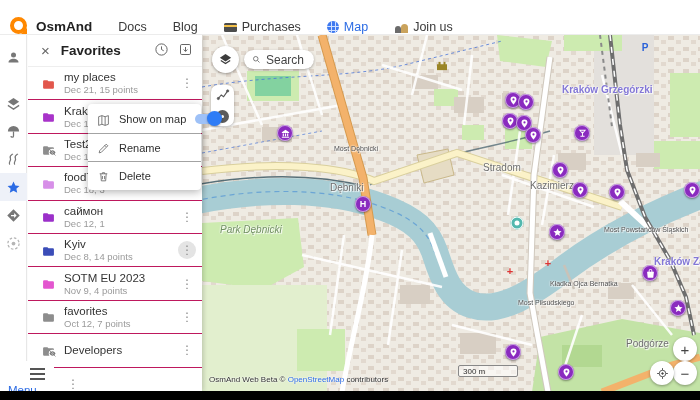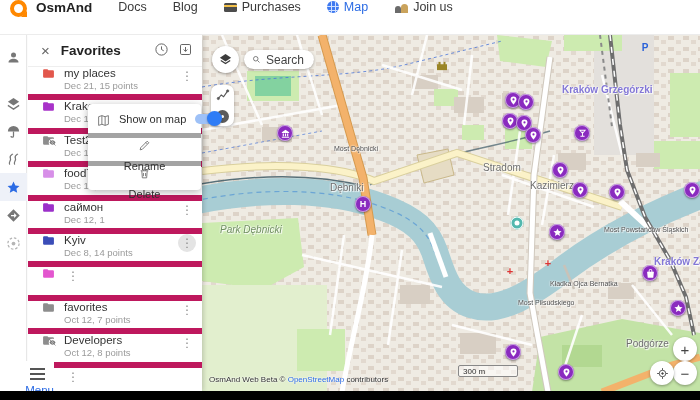--- a/index.html
+++ b/index.html
@@ -1,60 +1,60 @@
 <!DOCTYPE html>
 <html><head>
 <meta charset="utf-8">
 <style>
   * { margin:0; padding:0; box-sizing:border-box; }
   html,body { width:700px; height:400px; font-family:"Liberation Sans",sans-serif; background:#000; overflow:hidden; }
   #app { position:relative; width:700px; height:400px; background:#fff; }
   
-  .navbar { position:absolute; left:0; top:0; width:700px; height:35px; background:#fff; border-bottom:1px solid #ececec; display:flex; align-items:flex-start; z-index:30; }
+  .navbar { position:absolute; left:0; top:0; width:700px; height:35px; background:#fff; border-bottom:1px solid #ececec; display:flex; align-items:flex-end; z-index:30; }
   .logo { width:17px; height:17px; border:4px solid #ff8800; border-radius:50%; margin:0 9px 0 10px; position:relative; }
   .logo::after{ content:""; position:absolute; right:-4px; bottom:-4px; width:6px; height:6px; background:#ff8800; clip-path:polygon(100% 0,100% 100%,0 100%); }
   .brand { font-size:13.5px; font-weight:bold; color:#222; margin-right:26px; }
   .nav-link { font-size:12.5px; color:#3a3a3a; margin-right:26px; display:flex; align-items:center; gap:5px; cursor:pointer; }
   .nav-link.active { color:#2b6be4; }
   .card-ico { width:13px; height:9px; background:#4c4c4c; border-radius:1.5px; position:relative; }
   .card-ico::after{ content:""; position:absolute; left:0; top:2px; width:13px; height:2.5px; background:#f3c14b; }
   .globe-ico { width:12px; height:12px; border-radius:50%; background:#3e79f0; position:relative; overflow:hidden; }
   .globe-ico::before{ content:""; position:absolute; left:4.5px; top:0; width:3px; height:12px; border-left:1px solid #cfe0ff; border-right:1px solid #cfe0ff; }
   .globe-ico::after{ content:""; position:absolute; left:0; top:4.5px; width:12px; height:3px; border-top:1px solid #cfe0ff; border-bottom:1px solid #cfe0ff; }
   .people-ico { width:14px; height:11px; position:relative; }
   .people-ico::before{ content:""; position:absolute; left:1px; bottom:0; width:6px; height:7px; background:#6b6b6b; border-radius:3px 3px 0 0; }
   .people-ico::after{ content:""; position:absolute; right:0; bottom:0; width:7px; height:9px; background:#caa35c; border-radius:3.5px 3.5px 0 0; }
   
   .rail { position:absolute; left:0; top:35px; width:27px; bottom:9px; background:#fff; border-right:1px solid #e7e7e7; z-index:22; }
   .rail-item { width:27px; height:28px; display:flex; align-items:center; justify-content:center; color:#777; cursor:pointer; }
   .rail-item.active { background:#eef1f8; color:#2b6be4; }
   .rail-item svg { width:15px; height:15px; fill:currentColor; stroke:currentColor; }
   .rail-item.first { margin-top:8px; margin-bottom:18px; }
-  .menu-block { position:absolute; left:0; bottom:2px; width:54px; text-align:right; background:#fff; z-index:23; padding:4px 0 2px 8px; }
+  .menu-block { position:absolute; left:0; bottom:2px; width:54px; text-align:left; background:#fff; z-index:23; padding:4px 0 2px 8px; }
   .hamburger { width:15px; height:2px; background:#555; margin:3px 0 0 22px; box-shadow:0 5px 0 #555,0 10px 0 #555; margin-bottom:12px; cursor:pointer; }
   .menu-label { color:#2b6be4; font-size:11.5px; margin-top:14px; cursor:pointer; }
   
   .panel { position:absolute; left:28px; top:35px; width:174px; bottom:9px; background:#fff; box-shadow:2px 0 4px rgba(0,0,0,.15); z-index:20; overflow:hidden; }
   .panel-header { height:32px; display:flex; align-items:center; border-bottom:1px solid #eee; }
   .close-x { font-size:15px; color:#666; margin:0 11px 0 13px; cursor:pointer; line-height:1; }
   .panel-title { font-size:13.5px; font-weight:bold; color:#222; flex:1; }
   .hdr-ico { width:17px; height:17px; margin-right:7px; color:#666; cursor:pointer; }
   .hdr-ico svg { width:15px; height:15px; stroke:currentColor; fill:none; stroke-width:1.6; }
-  .fav-row { height:33.4px; display:flex; align-items:flex-start; border-bottom:6px solid #be185d; position:relative; cursor:pointer; }
+  .fav-row { height:33.4px; display:flex; align-items:center; border-bottom:1px solid #be185d; position:relative; cursor:pointer; }
   .folder { width:14px; height:11px; margin:0 9px 0 13px; position:relative; flex:none; }
   .folder svg { width:15px; height:13px; display:block; }
   .fav-texts { flex:1; min-width:0; }
   .fav-name { font-size:11.5px; color:#333; white-space:nowrap; overflow:hidden; }
   .fav-meta { font-size:9.5px; color:#9a9a9a; white-space:nowrap; overflow:hidden; margin-top:1px; }
   .kebab { width:18px; height:18px; flex:none; margin-right:6px; color:#8a8a8a; font-size:12px; display:flex; align-items:center; justify-content:center; border-radius:50%; cursor:pointer; }
   .kebab.focused { background:#e4e4e4; }
   
   .ctx-menu { position:absolute; left:88px; top:104px; width:113px; background:#fff; border-radius:4px; box-shadow:0 2px 8px rgba(0,0,0,.3); z-index:25; padding:1px 0; }
   .ctx-item { height:28px; display:flex; align-items:center; gap:9px; padding:0 9px; cursor:pointer; }
-  .ctx-item + .ctx-item { border-top:5px solid #a3a3a3;flex-direction:column; }
+  .ctx-item + .ctx-item { border-top:1px solid #a3a3a3; }
   .ctx-ico { width:13px; height:13px; color:#6b6b6b; flex:none; }
   .ctx-ico svg { width:13px; height:13px; stroke:currentColor; fill:none; stroke-width:1.6; }
   .ctx-label { font-size:11px; color:#2e2e2e; flex:1; white-space:nowrap; }
   .toggle { width:26px; height:10px; background:#9ec1f7; border-radius:5px; position:relative; flex:none; cursor:pointer; }
   .toggle::after{ content:""; position:absolute; right:-1px; top:-3px; width:15px; height:15px; border-radius:50%; background:#2e7cf6; box-shadow:0 1px 2px rgba(0,0,0,.3); }
   
   .map { position:absolute; left:202px; top:35px; width:498px; height:357px; overflow:hidden; background:#f2efe9; z-index:1; }
   .map svg.base { position:absolute; left:0; top:0; }
   .map-label { position:absolute; transform:translate(0,-50%); white-space:nowrap; text-shadow:0 0 2px #fff,0 0 2px #fff,1px 1px 1px #fff; pointer-events:none; }
   .map-label.district { font-size:10px; color:#6d6d6d; }
@@ -259,20 +259,24 @@
             <div class="fav-meta">Dec 8, 14 points</div>
           </span>
           <span class="kebab focused">⋮</span>
         </div>
         <div class="fav-row">
           <span class="folder">
             <svg viewBox="0 0 24 24">
               <path fill="#e356cf" d="M10 4H4a2 2 0 0 0-2 2v12a2 2 0 0 0 2 2h16a2 2 0 0 0 2-2V8a2 2 0 0 0-2-2h-8l-2-2z"></path>
             </svg>
           </span>
+          <span class="fav-texts">
+            <div class="fav-name">SOTM EU 2023</div>
+            <div class="fav-meta">Nov 9, 4 points</div>
+          </span>
           <span class="kebab">⋮</span>
         </div>
         <div class="fav-row">
           <span class="folder">
             <svg viewBox="0 0 24 24">
               <path fill="#8d8d8d" d="M10 4H4a2 2 0 0 0-2 2v12a2 2 0 0 0 2 2h16a2 2 0 0 0 2-2V8a2 2 0 0 0-2-2h-8l-2-2z"></path>
             </svg>
           </span>
           <span class="fav-texts">
             <div class="fav-name">favorites</div>
@@ -287,21 +291,20 @@
             </svg>
             <svg viewBox="0 0 24 24" style="position:absolute;right:-2px;bottom:-2px;width:9px;height:9px">
               <circle cx="12" cy="12" r="10" fill="#fff"></circle>
               <path d="M4 12c2-4 6-6 8-6s6 2 8 6c-2 4-6 6-8 6s-6-2-8-6z" fill="#777"></path>
               <circle cx="12" cy="12" r="2.5" fill="#fff"></circle>
               <path d="M4 4l16 16" stroke="#777" stroke-width="2"></path>
             </svg>
           </span>
           <span class="fav-texts">
             <div class="fav-name">Developers</div>
-            <div class="fav-meta">Oct 12, 8 points</div>
           </span>
           <span class="kebab">⋮</span>
         </div>
         <div class="fav-row">
           <span class="folder">
             <svg viewBox="0 0 24 24">
               <path fill="#8d8d8d" d="M10 4H4a2 2 0 0 0-2 2v12a2 2 0 0 0 2 2h16a2 2 0 0 0 2-2V8a2 2 0 0 0-2-2h-8l-2-2z"></path>
             </svg>
           </span>
           <span class="kebab">⋮</span>

